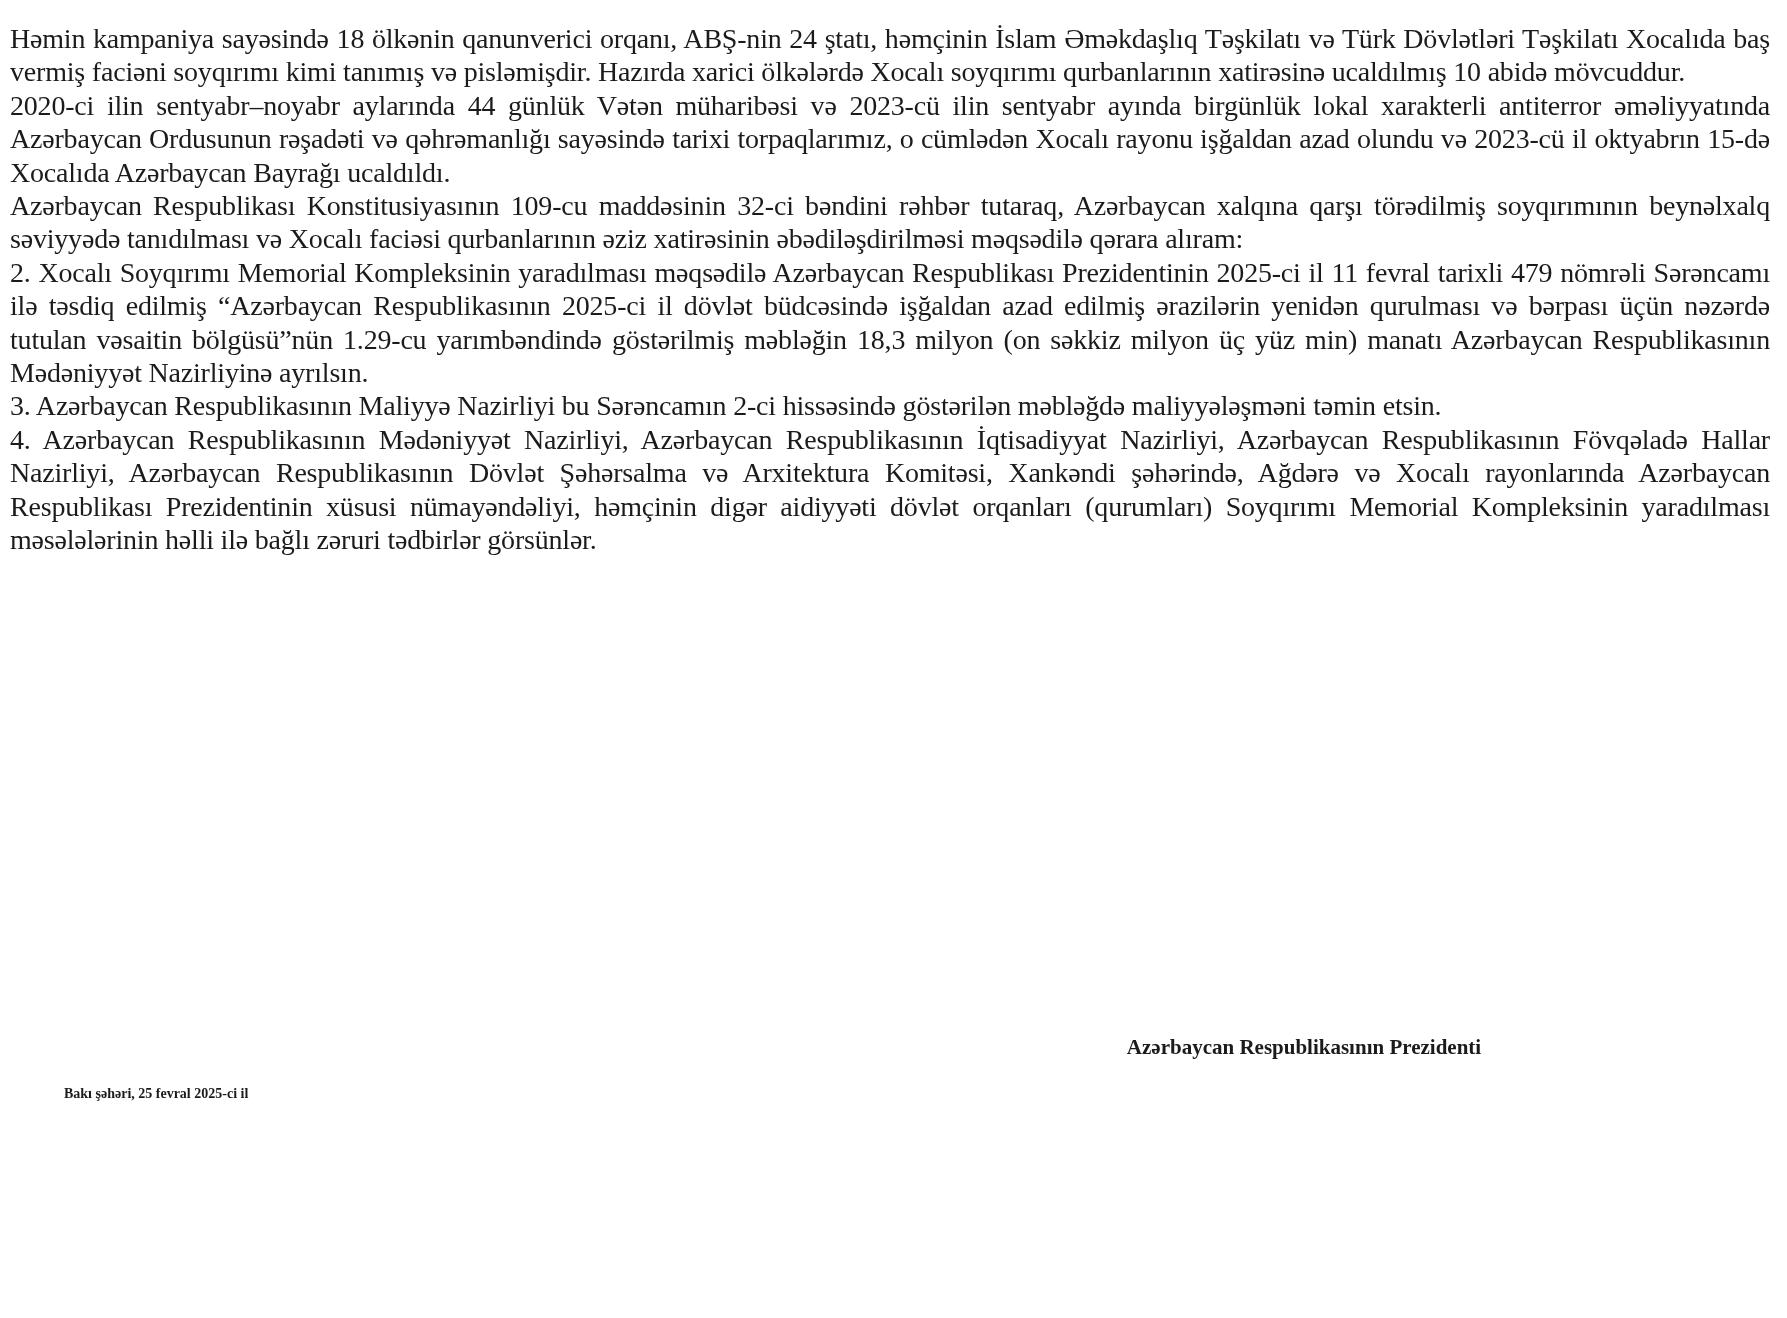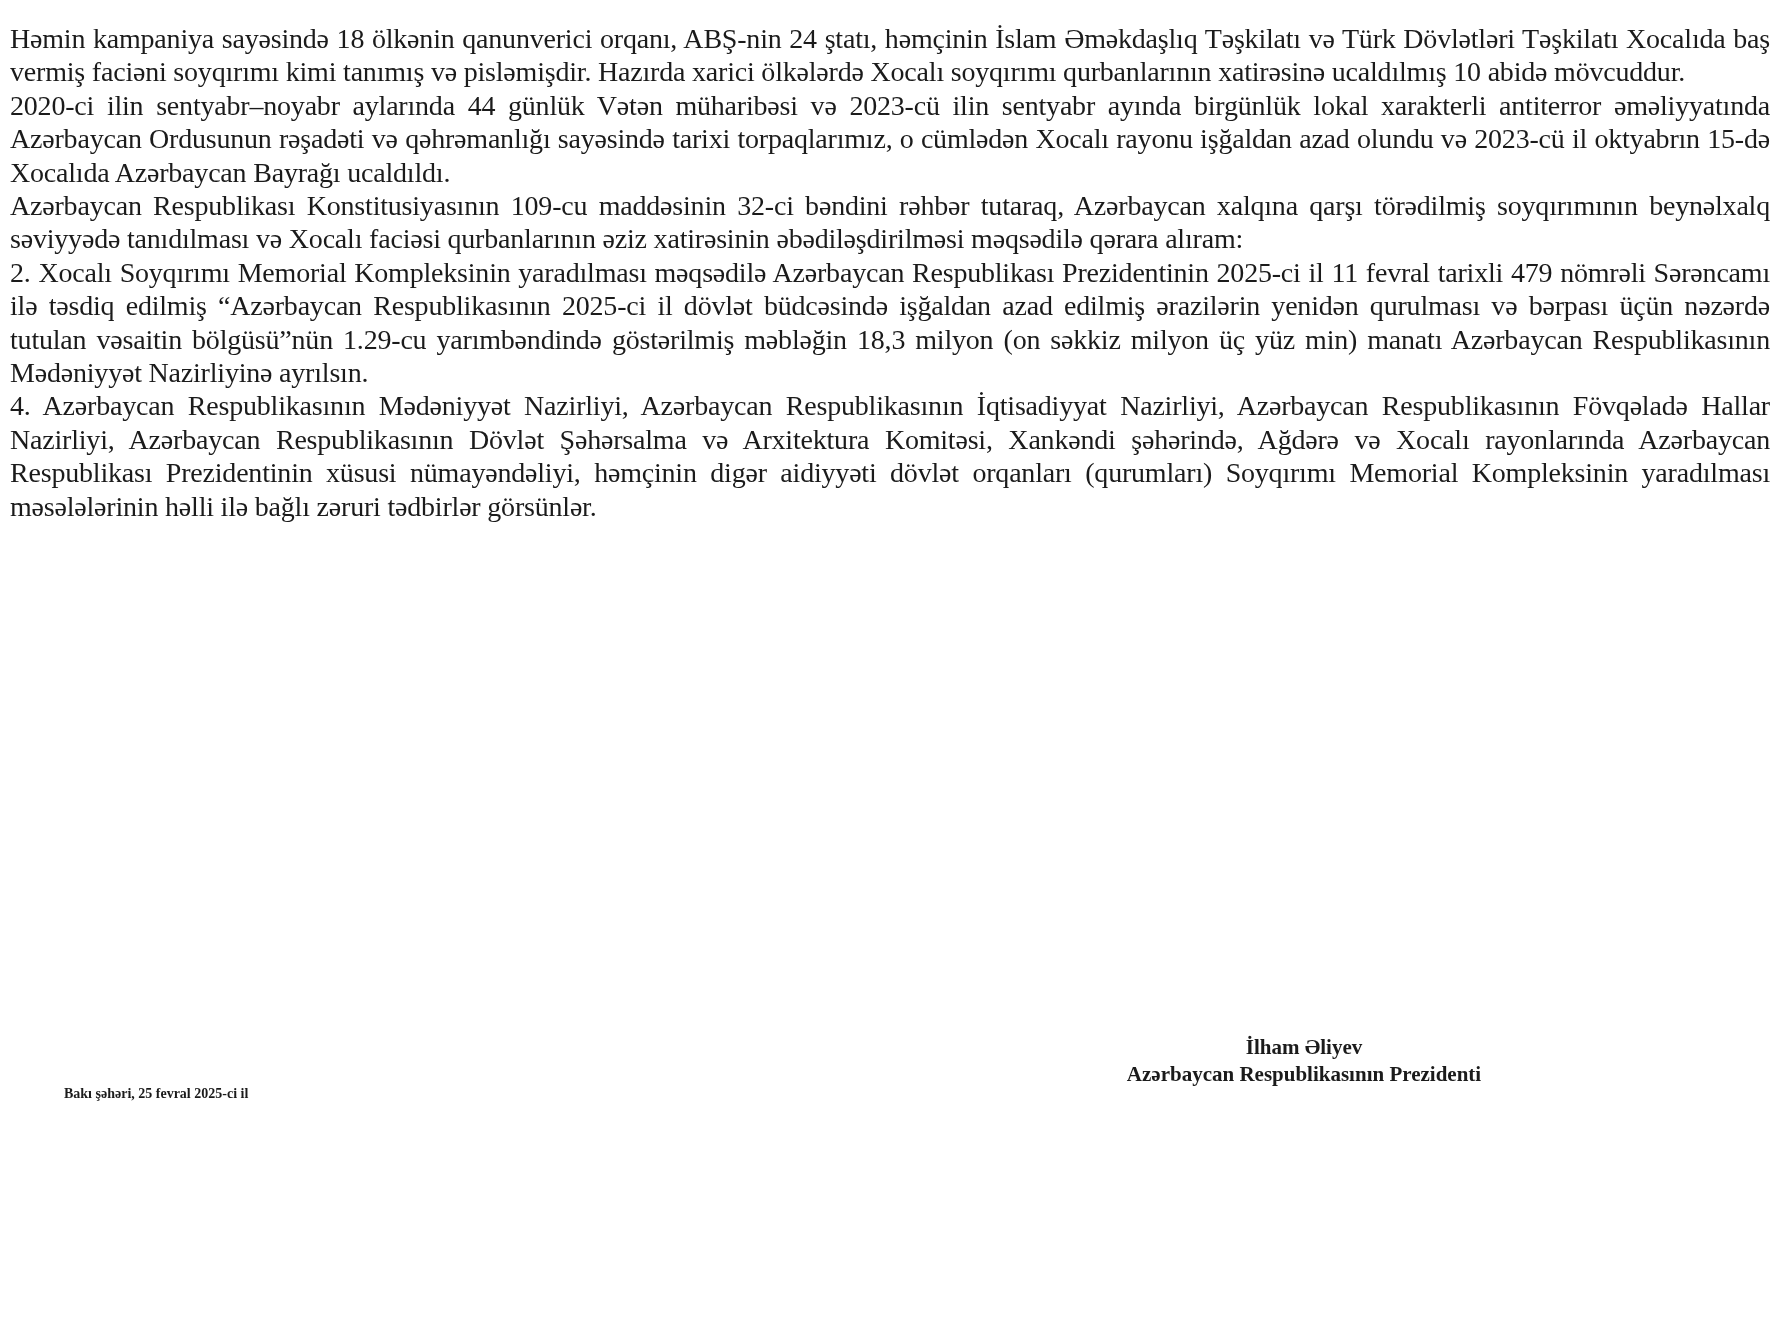--- a/index.html
+++ b/index.html
@@ -52,21 +52,21 @@
   }
 </style>
 </head>
 <body>
 
 <div class="doc-text">
   <p>Həmin kampaniya sayəsində 18 ölkənin qanunverici orqanı, ABŞ-nin 24 ştatı, həmçinin İslam Əməkdaşlıq Təşkilatı və Türk Dövlətləri Təşkilatı Xocalıda baş vermiş faciəni soyqırımı kimi tanımış və pisləmişdir. Hazırda xarici ölkələrdə Xocalı soyqırımı qurbanlarının xatirəsinə ucaldılmış 10 abidə mövcuddur.</p>
   <p>2020-ci ilin sentyabr–noyabr aylarında 44 günlük Vətən müharibəsi və 2023-cü ilin sentyabr ayında birgünlük lokal xarakterli antiterror əməliyyatında Azərbaycan Ordusunun rəşadəti və qəhrəmanlığı sayəsində tarixi torpaqlarımız, o cümlədən Xocalı rayonu işğaldan azad olundu və 2023-cü il oktyabrın 15-də Xocalıda Azərbaycan Bayrağı ucaldıldı.</p>
   <p>Azərbaycan Respublikası Konstitusiyasının 109-cu maddəsinin 32-ci bəndini rəhbər tutaraq, Azərbaycan xalqına qarşı törədilmiş soyqırımının beynəlxalq səviyyədə tanıdılması və Xocalı faciəsi qurbanlarının əziz xatirəsinin əbədiləşdirilməsi məqsədilə qərara alıram:</p>
   <p>2. Xocalı Soyqırımı Memorial Kompleksinin yaradılması məqsədilə Azərbaycan Respublikası Prezidentinin 2025-ci il 11 fevral tarixli 479 nömrəli Sərəncamı ilə təsdiq edilmiş “Azərbaycan Respublikasının 2025-ci il dövlət büdcəsində işğaldan azad edilmiş ərazilərin yenidən qurulması və bərpası üçün nəzərdə tutulan vəsaitin bölgüsü”nün 1.29-cu yarımbəndində göstərilmiş məbləğin 18,3 milyon (on səkkiz milyon üç yüz min) manatı Azərbaycan Respublikasının Mədəniyyət Nazirliyinə ayrılsın.</p>
+  <p>3. Azərbaycan Respublikasının Maliyyə Nazirliyi bu Sərəncamın 2-ci hissəsində göstərilən məbləğdə maliyyələşməni təmin etsin.</p>
   <p>4. Azərbaycan Respublikasının Mədəniyyət Nazirliyi, Azərbaycan Respublikasının İqtisadiyyat Nazirliyi, Azərbaycan Respublikasının Fövqəladə Hallar Nazirliyi, Azərbaycan Respublikasının Dövlət Şəhərsalma və Arxitektura Komitəsi, Xankəndi şəhərində, Ağdərə və Xocalı rayonlarında Azərbaycan Respublikası Prezidentinin xüsusi nümayəndəliyi, həmçinin digər aidiyyəti dövlət orqanları (qurumları) Soyqırımı Memorial Kompleksinin yaradılması məsələlərinin həlli ilə bağlı zəruri tədbirlər görsünlər.</p>
 </div>
 
 <div class="signature">
-  <div>İlham Əliyev</div>
   <div>Azərbaycan Respublikasının Prezidenti</div>
 </div>
 
 <div class="footer-date">Bakı şəhəri, 25 fevral 2025-ci il</div>
 
 </body></html>

